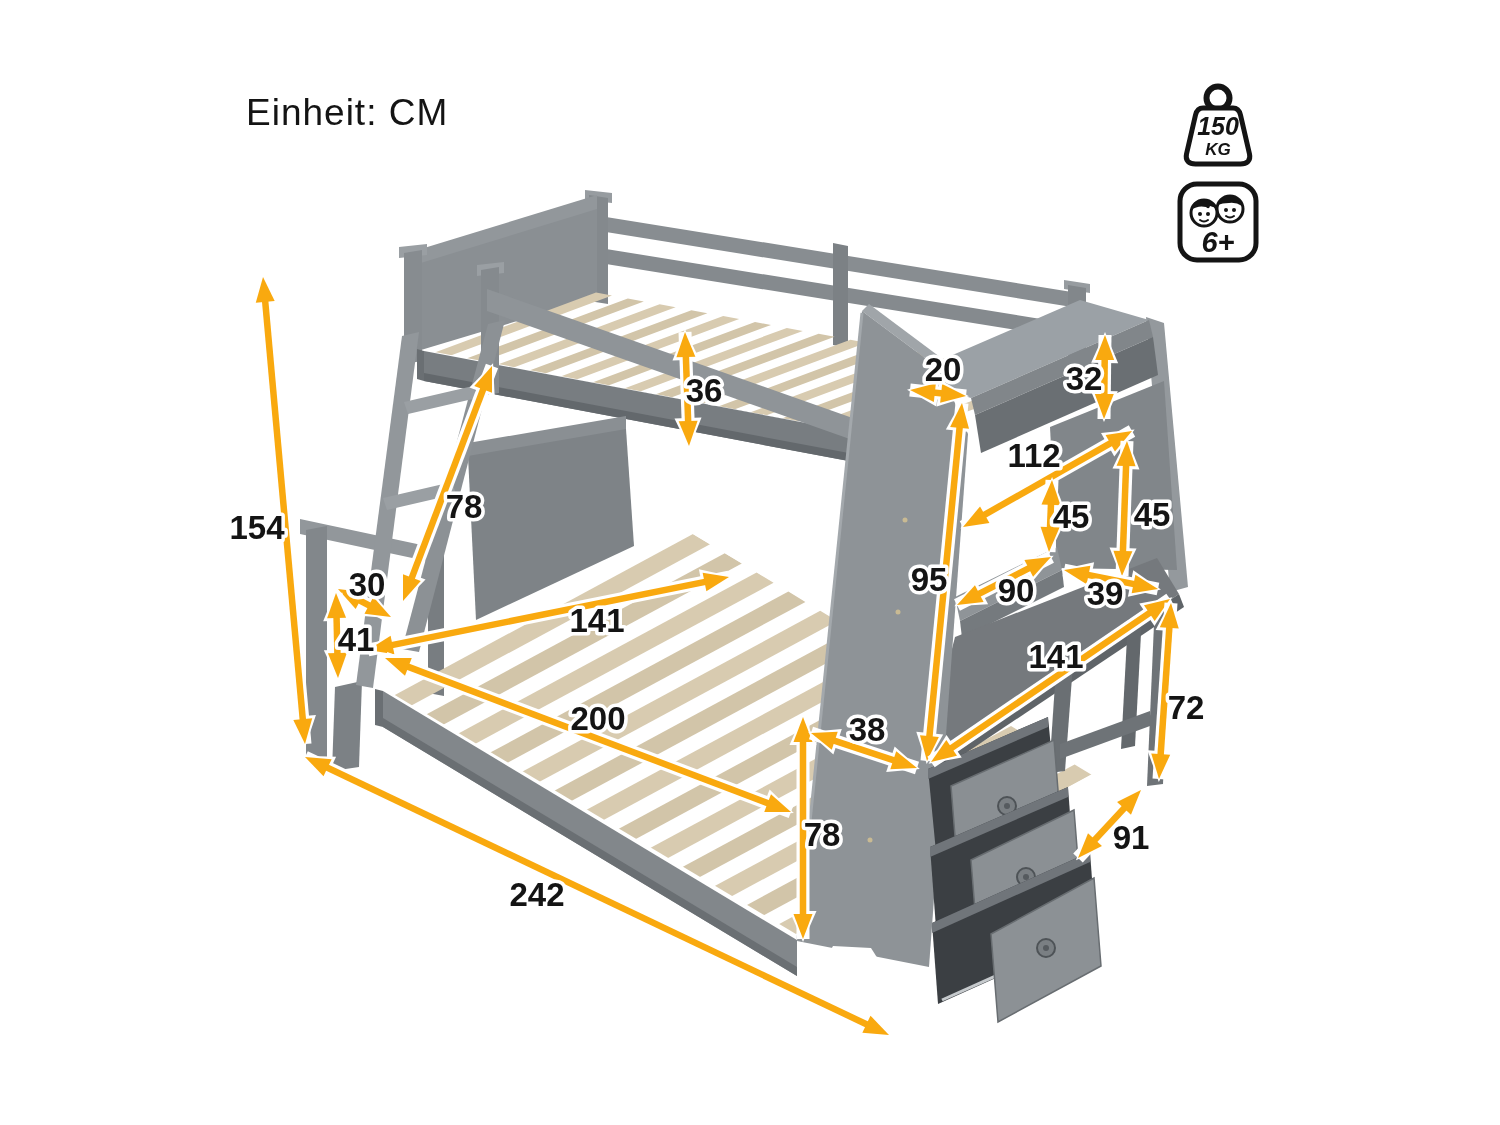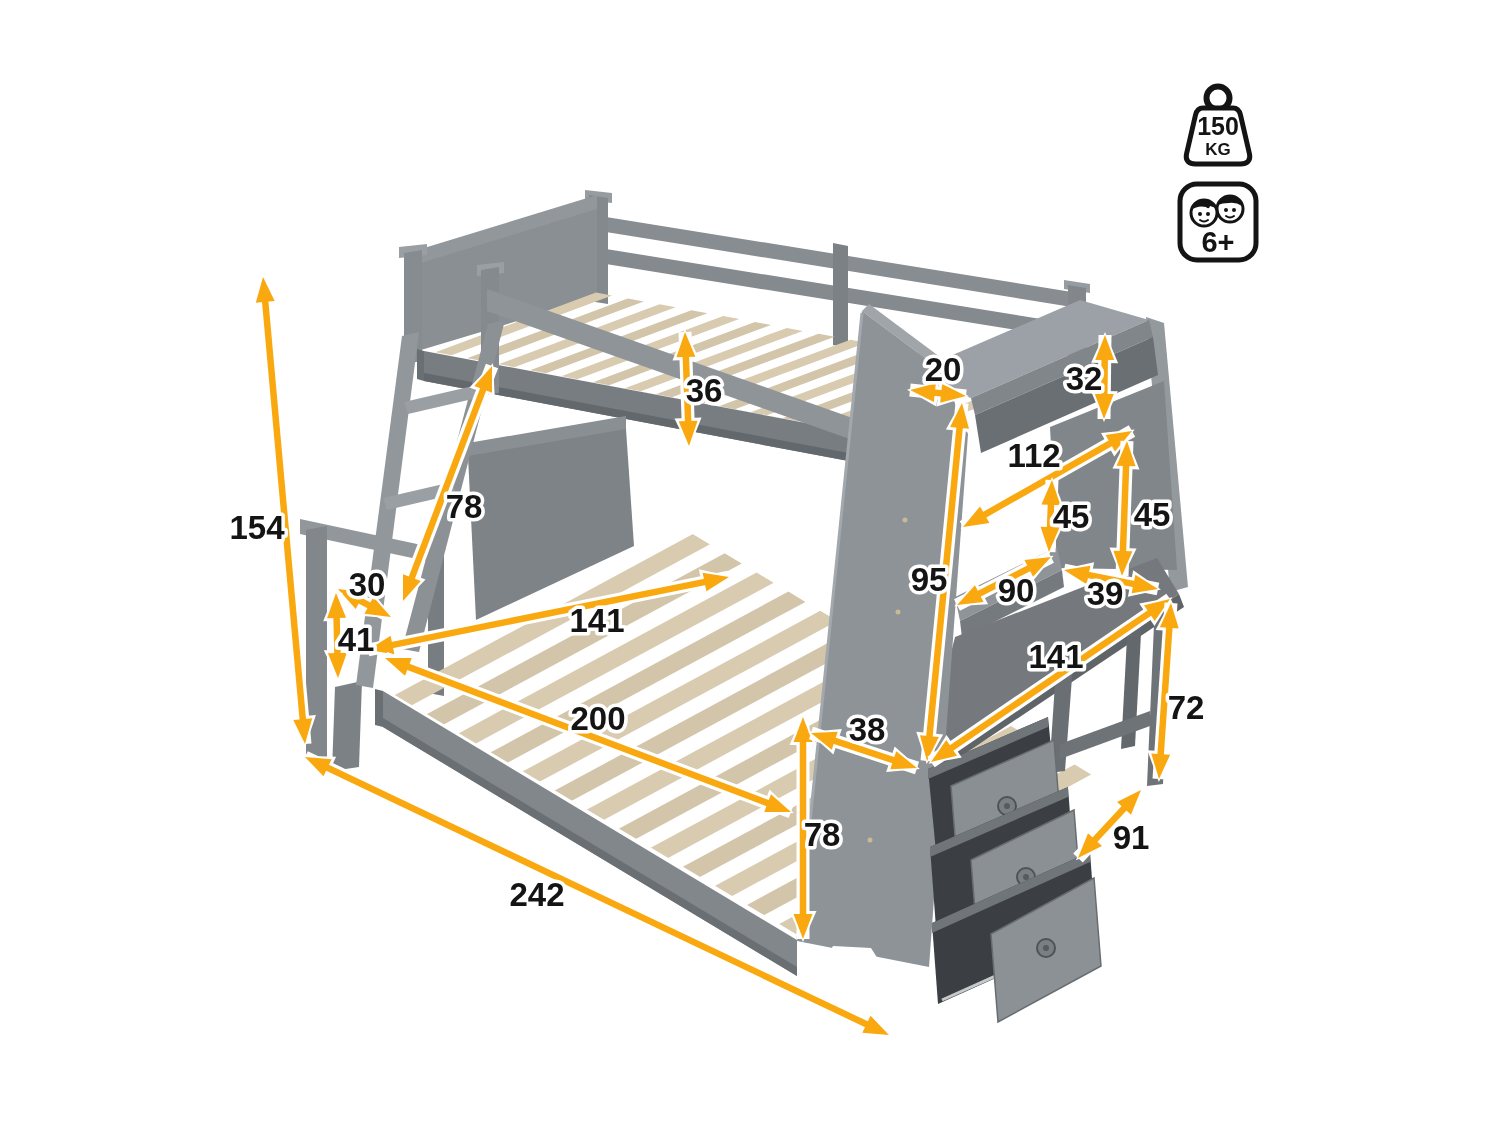--- a/index.html
+++ b/index.html
@@ -4,32 +4,33 @@
 <style>
   html,body{margin:0;padding:0;background:#ffffff;}
   .stage{
     position:relative;width:1500px;height:1125px;background:#ffffff;overflow:hidden;
     font-family:"Liberation Sans",sans-serif;
   }
   .unit-label{
     position:absolute;left:246px;top:92px;font-size:37px;color:#141414;
     letter-spacing:1px;font-weight:400;
   }
-  .badge{position:absolute;}
+  .badge{position:absolute;font-style:italic;}
   .badge svg{display:block;}
   #bed-svg{position:absolute;left:0;top:0;}
   .dim-label{
     font-family:"Liberation Sans",sans-serif;font-weight:bold;font-size:33px;
   }
 </style>
 </head>
 <body>
 
 <div class="stage">
 
+  <div class="unit-label">Einheit: CM</div>
 
   <div class="badge" style="left:1176px;top:82px;">
     <svg width="84" height="96" viewBox="0 0 84 96">
       <circle cx="42" cy="16" r="11.5" fill="none" stroke="#141414" stroke-width="6"></circle>
       <path d="M 27,26 L 57,26 C 62,26 63.5,29 64.5,33 L 73.5,72 C 75,78.5 71,82 64.5,82 L 19.5,82 C 13,82 9,78.5 10.5,72 L 19.5,33 C 20.5,29 22,26 27,26 Z" fill="#ffffff" stroke="#141414" stroke-width="5" stroke-linejoin="round"></path>
       <text x="42" y="53" text-anchor="middle" font-size="25" font-weight="bold" fill="#141414">150</text>
       <text x="42" y="73" text-anchor="middle" font-size="17" font-weight="bold" fill="#141414">KG</text>
     </svg>
   </div>
 

